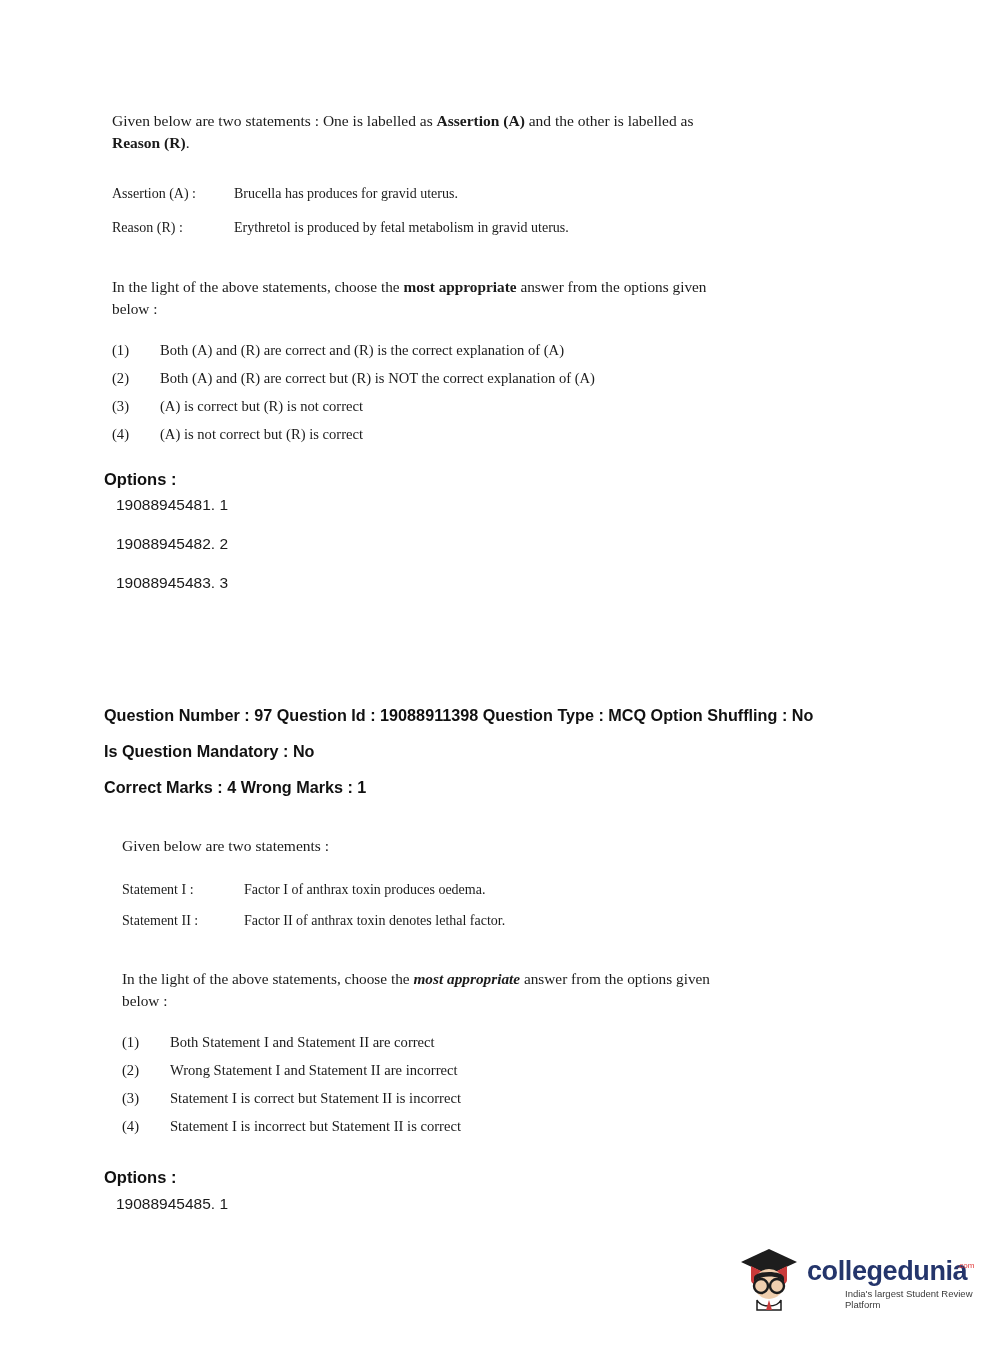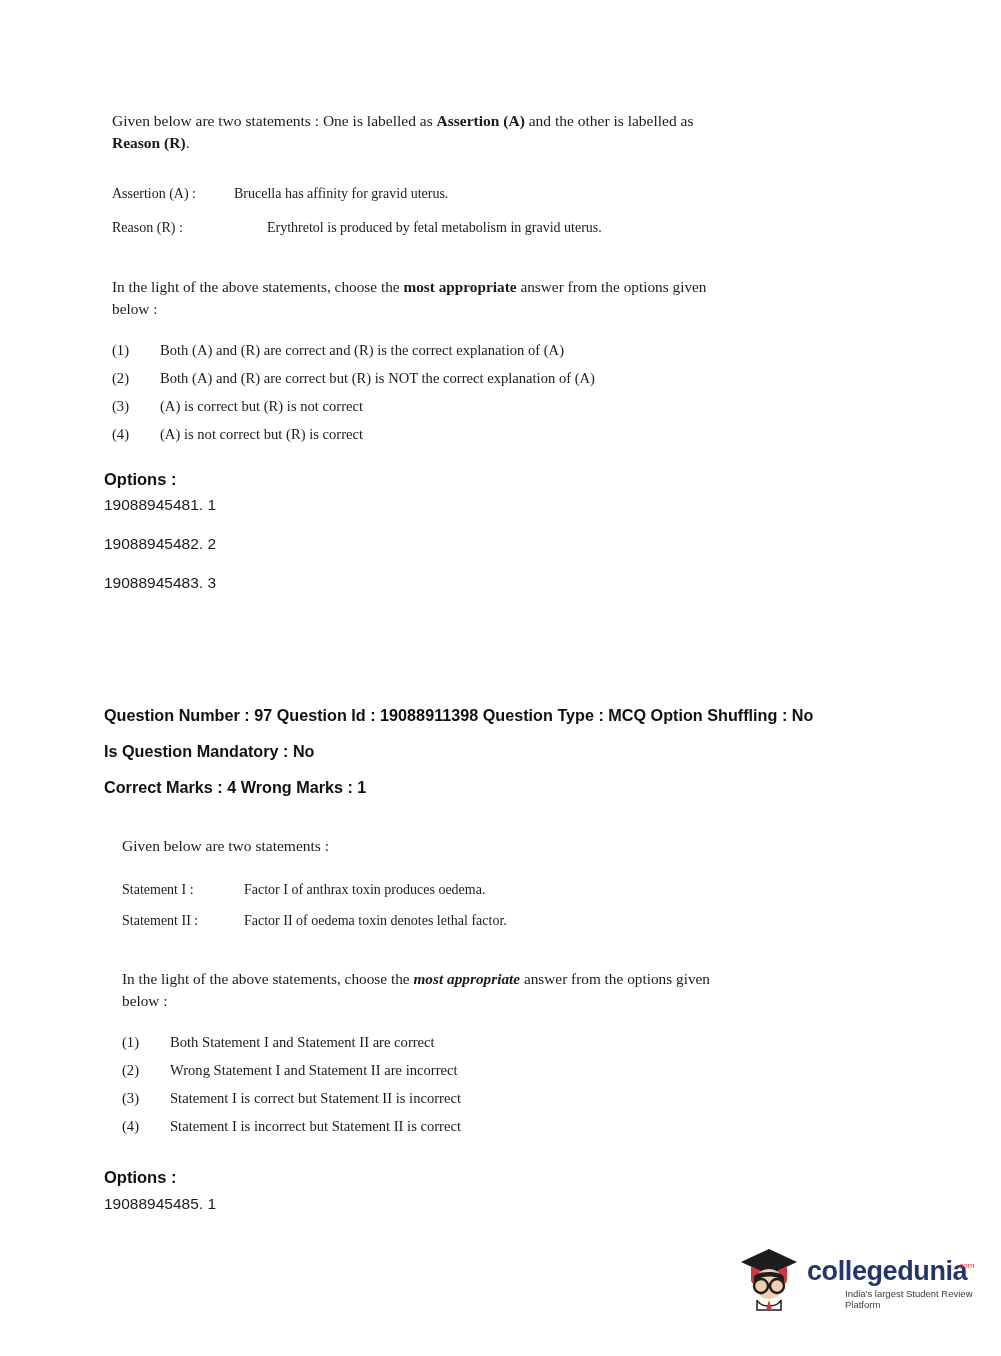--- a/index.html
+++ b/index.html
@@ -85,39 +85,39 @@
     font-family: "Liberation Sans", sans-serif;
     font-weight: bold;
     font-size: 16.2px;
     color: #111;
     line-height: 1.55;
   }
 
   
   #q1-intro      { position:absolute; left:112px; top:110px;  width:610px; }
   #q1-assertion  { position:absolute; left:112px; top:178px;  width:640px; }
-  #q1-reason     { position:absolute; left:112px; top:212px;  width:640px;gap:33px; }
+  #q1-reason     { position:absolute; left:112px; top:212px;  width:640px; }
   #q1-lead       { position:absolute; left:112px; top:258px;  width:615px; }
   #q1-options    { position:absolute; left:112px; top:326px;  width:660px; }
 
   #q1-opthead    { position:absolute; left:104px; top:470px; }
   #q1-ans        { position:absolute; left:104px; top:496px; width:500px; }
 
   #q2-meta       { position:absolute; left:104px; top:703px; width:830px; }
 
   #q2-intro      { position:absolute; left:122px; top:835px;  width:620px; }
   #q2-s1         { position:absolute; left:122px; top:874px;  width:640px;align-items:center; }
   #q2-s2         { position:absolute; left:122px; top:905px;  width:640px; }
   #q2-lead       { position:absolute; left:122px; top:950px;  width:615px; }
   #q2-options    { position:absolute; left:122px; top:1018px; width:660px; }
 
   #q2-opthead    { position:absolute; left:104px; top:1168px; }
   #q2-ans        { position:absolute; left:104px; top:1195px; width:500px; }
 
-  .ans-item { margin-bottom: 17px; }
+  .ans-item { margin-bottom: 17px; margin-left: 12px; }
 
   
   .logo-wrap {
     position: absolute;
     left: 735px;
     top: 1240px;
     width: 250px;
     height: 90px;
   }
   .logo-text {
@@ -152,21 +152,21 @@
 <body>
 
 <div class="page">
 
   <div class="qblock intro" id="q1-intro">
     <span>Given below are two statements : One is labelled as </span><b>Assertion (A)</b><span> and the other is labelled as </span><b>Reason (R)</b><span>.</span>
   </div>
 
   <div class="qblock stmt-row" id="q1-assertion">
     <div class="stmt-label">Assertion (A) :</div>
-    <div class="stmt-text">Brucella has affinity for gravid uterus.</div>
+    <div class="stmt-text">Brucella has produces for gravid uterus.</div>
   </div>
 
   <div class="qblock stmt-row" id="q1-reason">
     <div class="stmt-label">Reason (R) :</div>
     <div class="stmt-text">Erythretol is produced by fetal metabolism in gravid uterus.</div>
   </div>
 
   <div class="qblock lead" id="q1-lead">
     <span>In the light of the above statements, choose the </span><b>most appropriate</b><span> answer from the options given below :</span>
   </div>
@@ -206,21 +206,21 @@
 
   <div class="qblock intro" id="q2-intro">Given below are two statements :</div>
 
   <div class="qblock stmt-row" id="q2-s1">
     <div class="stmt-label">Statement I :</div>
     <div class="stmt-text">Factor I of anthrax toxin produces oedema.</div>
   </div>
 
   <div class="qblock stmt-row" id="q2-s2">
     <div class="stmt-label">Statement II :</div>
-    <div class="stmt-text">Factor II of oedema toxin denotes lethal factor.</div>
+    <div class="stmt-text">Factor II of anthrax toxin denotes lethal factor.</div>
   </div>
 
   <div class="qblock lead" id="q2-lead">
     <span>In the light of the above statements, choose the </span><i>most appropriate</i><span> answer from the options given below :</span>
   </div>
 
   <div class="qblock opt-list" id="q2-options">
     <div class="opt-row">
       <div class="opt-num">(1)</div>
       <div class="opt-text">Both Statement I and Statement II are correct</div>

